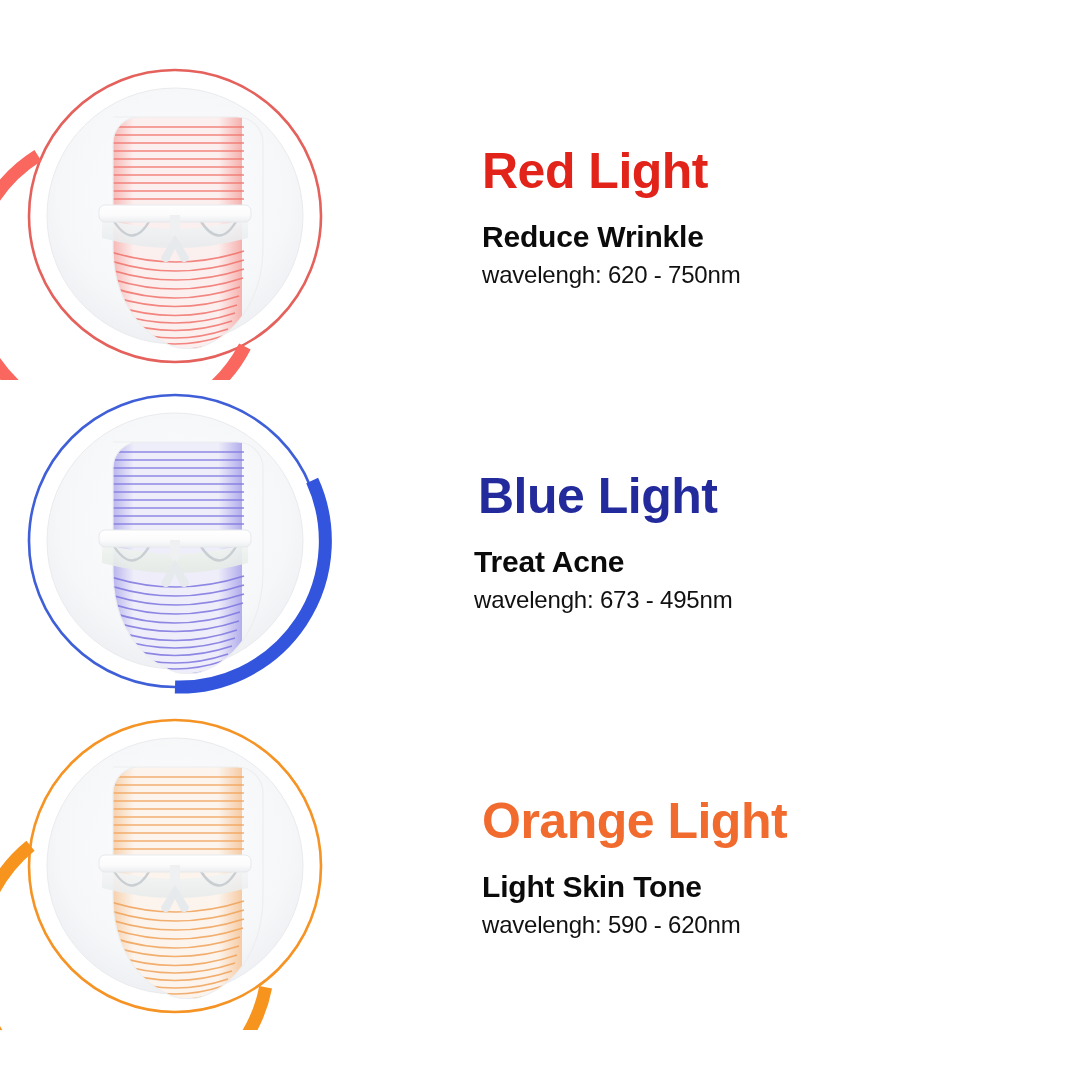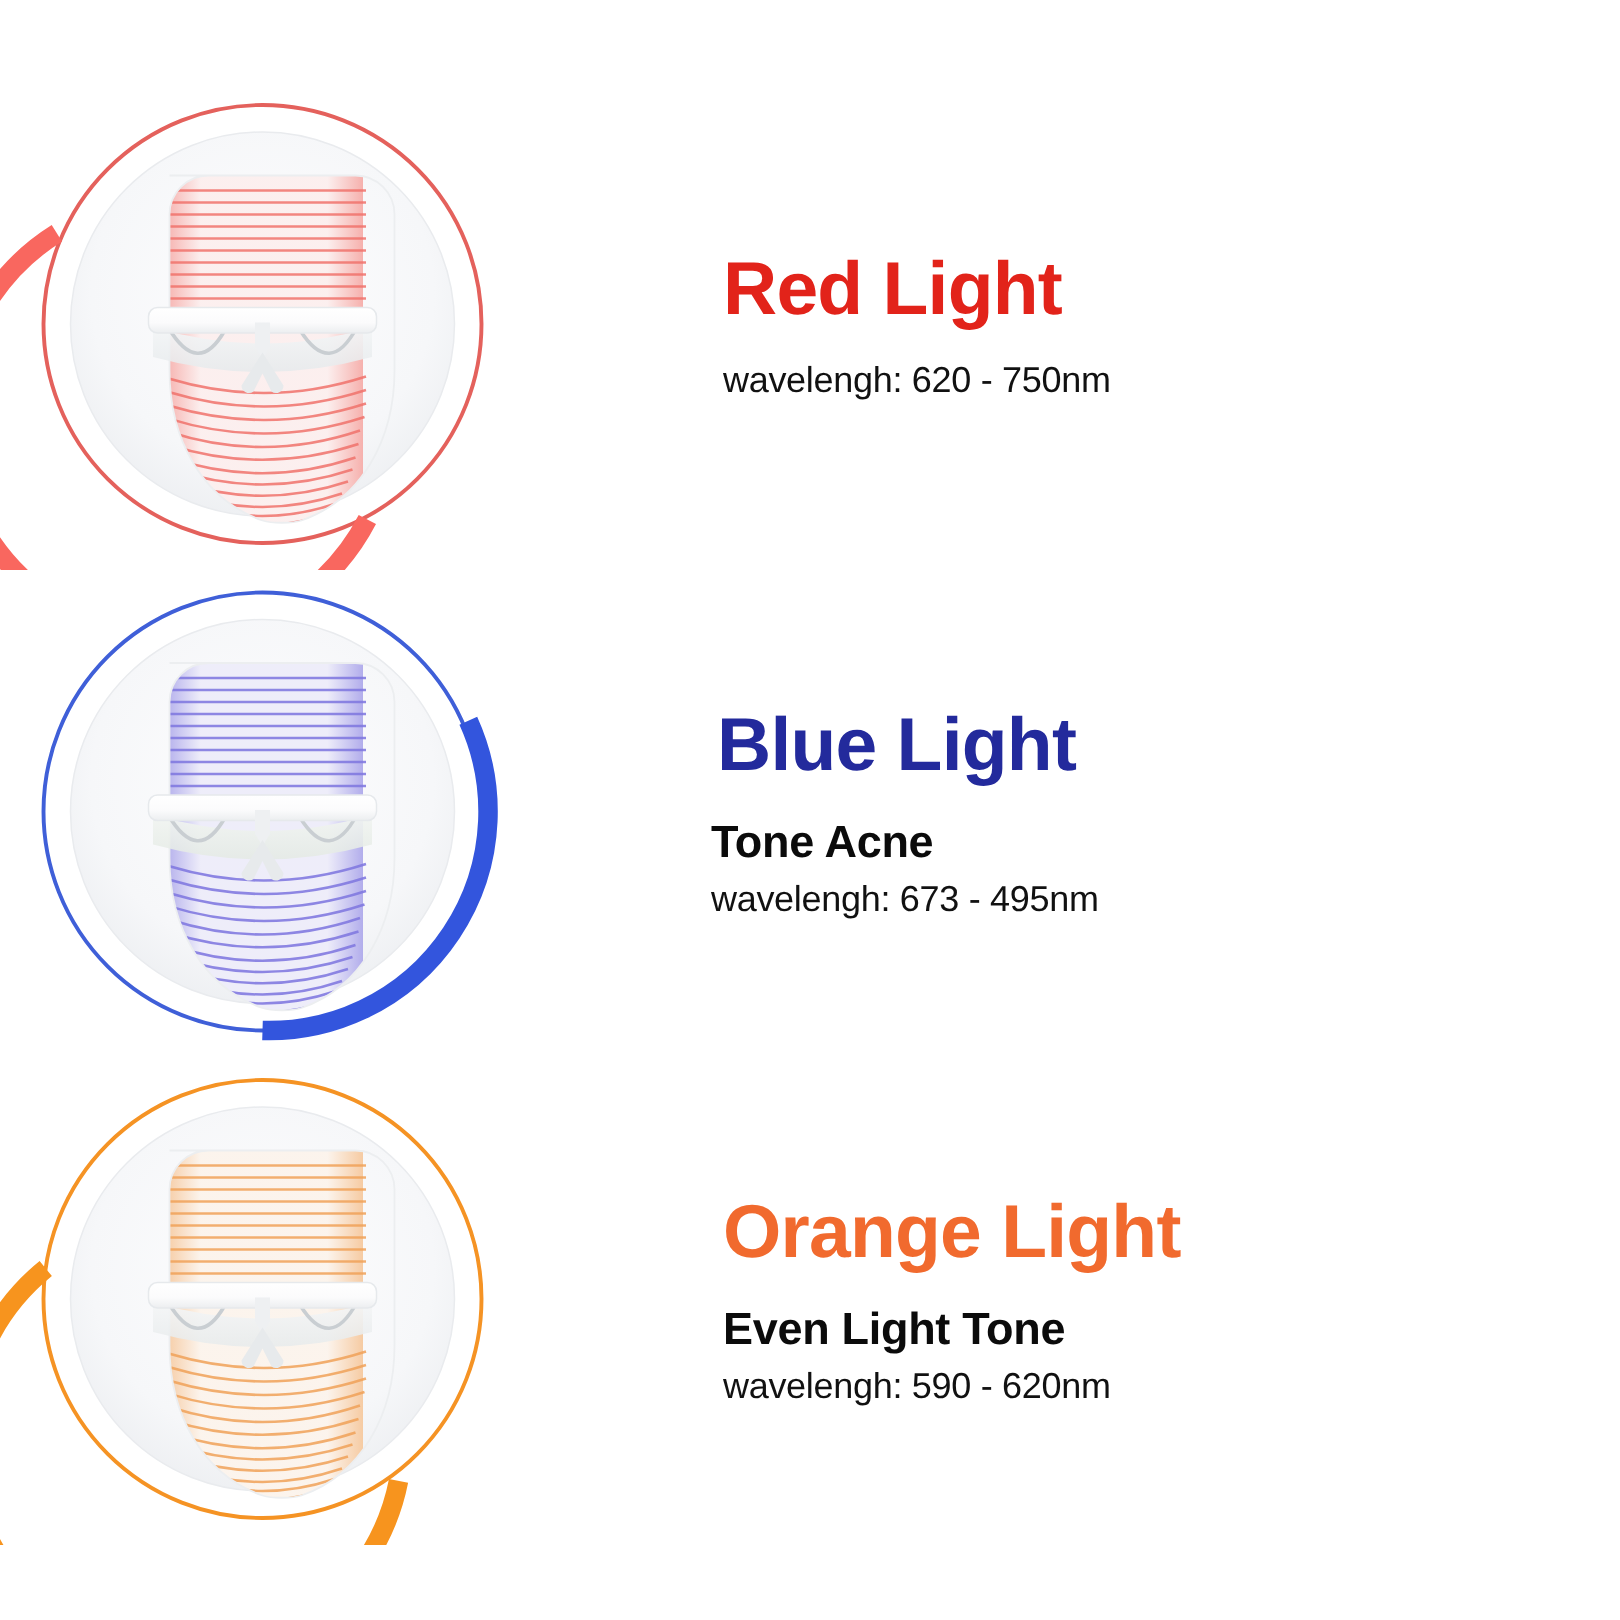--- a/index.html
+++ b/index.html
@@ -158,20 +158,21 @@
         </g>
 
         <circle cx="175" cy="161" r="146" fill="none" stroke="#e4615c" stroke-width="2.6"></circle>
 
         <path d="M 37.9 100.5 A 146 146 0 1 0 244.9 291.4" fill="none" stroke="#f9675f" stroke-width="13" stroke-linecap="butt"></path>
       </svg>
     </div>
 
     <div class="textblock">
       <h2 class="title" id="title-red">Red Light</h2>
+      <p class="subtitle">Reduce Wrinkle</p>
       <p class="wavelength">wavelengh: 620 - 750nm</p>
     </div>
   </div>
 
   <div class="row" id="row-blue">
     <div class="figure">
       <svg width="470" height="325" viewBox="0 0 470 325">
         <defs>
           <radialGradient id="discB" cx="50%" cy="42%" r="62%">
             <stop offset="0%" stop-color="#fdfdfe"></stop>
@@ -244,21 +245,21 @@
           </g>
         </g>
 
         <circle cx="175" cy="161" r="146" fill="none" stroke="#3f5fd8" stroke-width="2.6"></circle>
         <path d="M 312.2 100.5 A 146 146 0 0 1 175 307" fill="none" stroke="#3355dd" stroke-width="13" stroke-linecap="butt"></path>
       </svg>
     </div>
 
     <div class="textblock">
       <h2 class="title" id="title-blue">Blue Light</h2>
-      <p class="subtitle">Tone Acne</p>
+      <p class="subtitle">Treat Acne</p>
       <p class="wavelength">wavelengh: 673 - 495nm</p>
     </div>
   </div>
 
   <div class="row" id="row-orange">
     <div class="figure">
       <svg width="470" height="325" viewBox="0 0 470 325">
         <defs>
           <radialGradient id="discO" cx="50%" cy="42%" r="62%">
             <stop offset="0%" stop-color="#fdfdfe"></stop>
@@ -331,18 +332,18 @@
           </g>
         </g>
 
         <circle cx="175" cy="161" r="146" fill="none" stroke="#f59324" stroke-width="2.6"></circle>
         <path d="M 30.5 140.7 A 146 146 0 1 0 265.7 282.3" fill="none" stroke="#f7941e" stroke-width="13" stroke-linecap="butt"></path>
       </svg>
     </div>
 
     <div class="textblock">
       <h2 class="title" id="title-orange">Orange Light</h2>
-      <p class="subtitle">Even Light Tone</p>
+      <p class="subtitle">Light Skin Tone</p>
       <p class="wavelength">wavelengh: 590 - 620nm</p>
     </div>
   </div>
 
 </div>
 
 </body></html>

